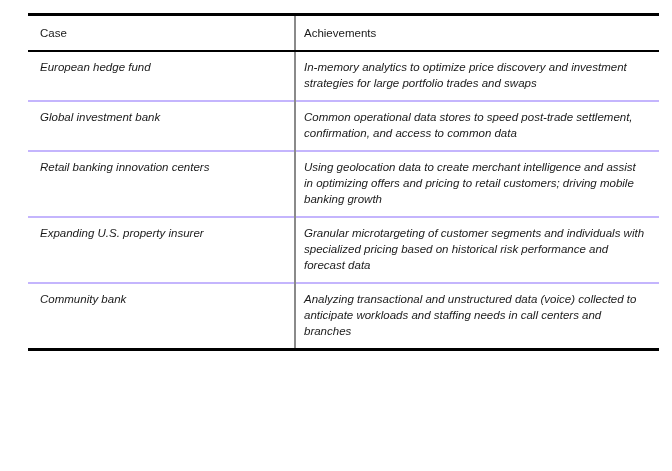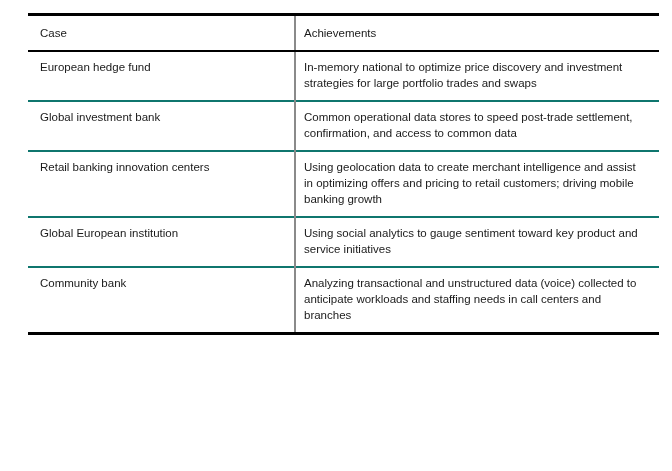--- a/index.html
+++ b/index.html
@@ -49,55 +49,55 @@
   table.case-table th:last-child {
     padding-left: 8px;
   }
   
   table.case-table thead th {
     border-bottom: 2px solid #000000;
     padding-top: 9px;
   }
   
   table.case-table tbody tr + tr td {
-    border-top: 2px solid #0f766e;
+    border-top: 2px solid #c4b5fd;
   }
-  table.case-table tbody tr td { height: 29px; }
+  table.case-table tbody tr td { height: 29px; font-style: italic; }
 </style>
 </head>
 <body>
 
 <div class="page">
   <table class="case-table">
     <colgroup>
       <col class="col-case">
       <col class="col-ach">
     </colgroup>
     <thead>
       <tr>
         <th>Case</th>
         <th>Achievements</th>
       </tr>
     </thead>
     <tbody>
       <tr>
         <td>European hedge fund</td>
-        <td>In-memory national to optimize price discovery and investment strategies for large portfolio trades and swaps</td>
+        <td>In-memory analytics to optimize price discovery and investment strategies for large portfolio trades and swaps</td>
       </tr>
       <tr>
         <td>Global investment bank</td>
         <td>Common operational data stores to speed post-trade settlement, confirmation, and access to common data</td>
       </tr>
       <tr>
         <td>Retail banking innovation centers</td>
         <td>Using geolocation data to create merchant intelligence and assist in optimizing offers and pricing to retail customers; driving mobile banking growth</td>
       </tr>
       <tr>
-        <td>Global European institution</td>
-        <td>Using social analytics to gauge sentiment toward key product and service initiatives</td>
+        <td>Expanding U.S. property insurer</td>
+        <td>Granular microtargeting of customer segments and individuals with specialized pricing based on historical risk performance and forecast data</td>
       </tr>
       <tr>
         <td>Community bank</td>
         <td>Analyzing transactional and unstructured data (voice) collected to anticipate workloads and staffing needs in call centers and branches</td>
       </tr>
     </tbody>
   </table>
 </div>
 
 </body></html>

